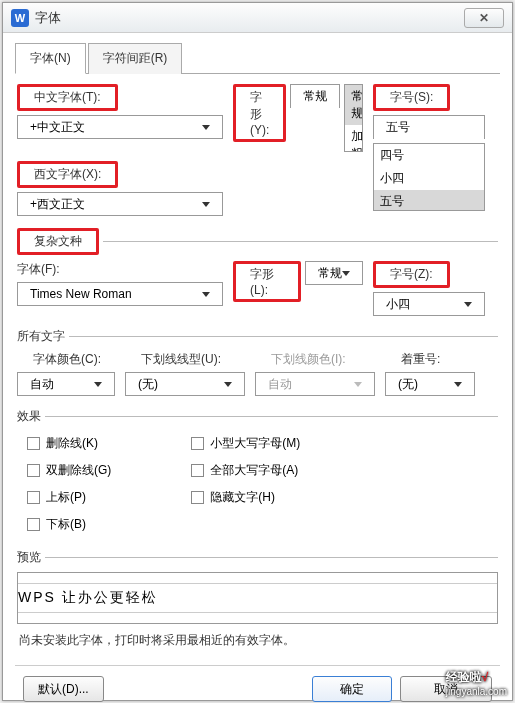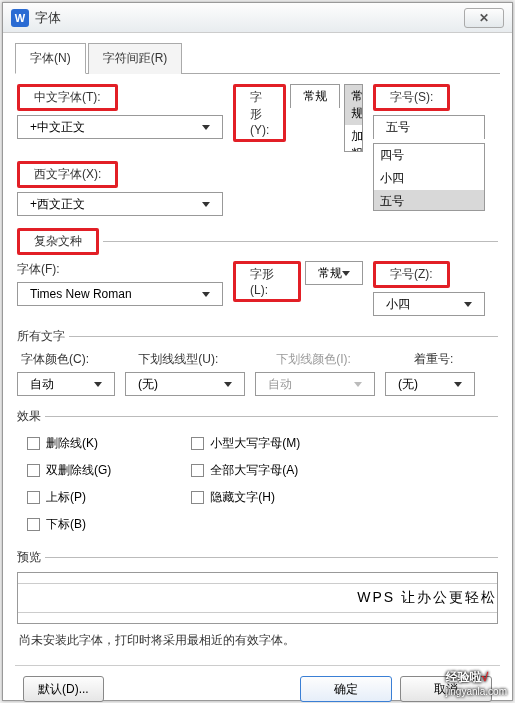--- a/index.html
+++ b/index.html
@@ -23,27 +23,27 @@
     .sel { display: flex; align-items: center; border: 1px solid #999; height: 24px; background: #fff; padding: 0 12px; cursor: pointer; }
     .sel span { flex: 1; white-space: nowrap; overflow: hidden; }
     .chev { width: 0; height: 0; border-left: 4px solid transparent; border-right: 4px solid transparent; border-top: 5px solid #333; }
     .listbox { border: 1px solid #999; background: #fff; height: 68px; overflow-y: auto; }
     .listbox .item { padding: 3px 6px; cursor: pointer; }
     .listbox .item.selh { background: #d8d8d8; }
     .section-head { display: flex; align-items: center; gap: 4px; margin: 12px 0 6px 0; }
     .section-line { flex: 1; height: 1px; background: #bbb; }
     .sectlbl { color: #333; white-space: nowrap; }
     .row3 { display: flex; gap: 10px; align-items: flex-start; margin-bottom: 6px; }
-    .row-labels { display: flex; gap: 26px; margin: 6px 0 4px 4px; }
+    .row-labels { display: flex; gap: 10px; margin: 6px 0 4px 16px; }
     .col4a { width: 98px; } .col4b { width: 120px; } .col4c { width: 120px; } .col4d { width: 90px; }
     .effects { display: flex; gap: 80px; padding: 4px 10px; }
     .effcol { display: flex; flex-direction: column; gap: 10px; }
     .cb { display: flex; align-items: center; gap: 6px; cursor: pointer; }
     .cbx { width: 13px; height: 13px; border: 1px solid #888; background: #fff; }
-    .preview-box { border: 1px solid #999; height: 52px; margin: 6px 0; display: flex; align-items: center; justify-content: flex-end; position: relative; }
+    .preview-box { border: 1px solid #999; height: 52px; margin: 6px 0; display: flex; align-items: center; justify-content: flex-start; position: relative; }
     .preview-box:before, .preview-box:after { content: ''; position: absolute; left: 0; right: 0; height: 1px; background: #ccc; }
     .preview-box:before { top: 10px; } .preview-box:after { bottom: 10px; }
     .note { color: #333; margin: 8px 2px 4px; }
     .footer { display: flex; justify-content: space-between; align-items: center; padding: 10px 8px; border-top: 1px solid #ccc; margin-top: 8px; }
     .btn { height: 26px; padding: 0 14px; border: 1px solid #888; background: linear-gradient(#fdfdfd,#e6e6e6); border-radius: 3px; cursor: pointer; display: flex; align-items: center; }
     .btn.primary { border: 1px solid #3a7fd5; background: linear-gradient(#fdfdfd,#e6eef9); }
     .watermark { position: absolute; right: 8px; bottom: 6px; color: #fff; text-shadow: 0 0 3px #000, 0 0 3px #000; font-weight: bold; font-size: 16px; pointer-events: none; }
     .watermark .sub { font-size: 10px; font-weight: normal; display: block; }
     .watermark .ck { color: #e21f26; }
     .disabled { color: #999; }
@@ -214,21 +214,21 @@
         <span style="font-size:14px; letter-spacing:2px">WPS 让办公更轻松</span>
       </div>
       <div class="note">尚未安装此字体，打印时将采用最相近的有效字体。</div>
     </div>
 
     <div class="footer">
       <div class="btn">
           <span>默认(D)...</span>
         </div>
       <div class="row" style="gap:8px">
-        <div class="btn primary" style="width:92px;justify-content:center">
+        <div class="btn primary" style="width:80px;justify-content:center">
             <span>确定</span>
           </div>
         <div class="btn" style="width:92px;justify-content:center">
             <span>取消</span>
           </div>
       </div>
     </div>
   </div>
 </div>
 

